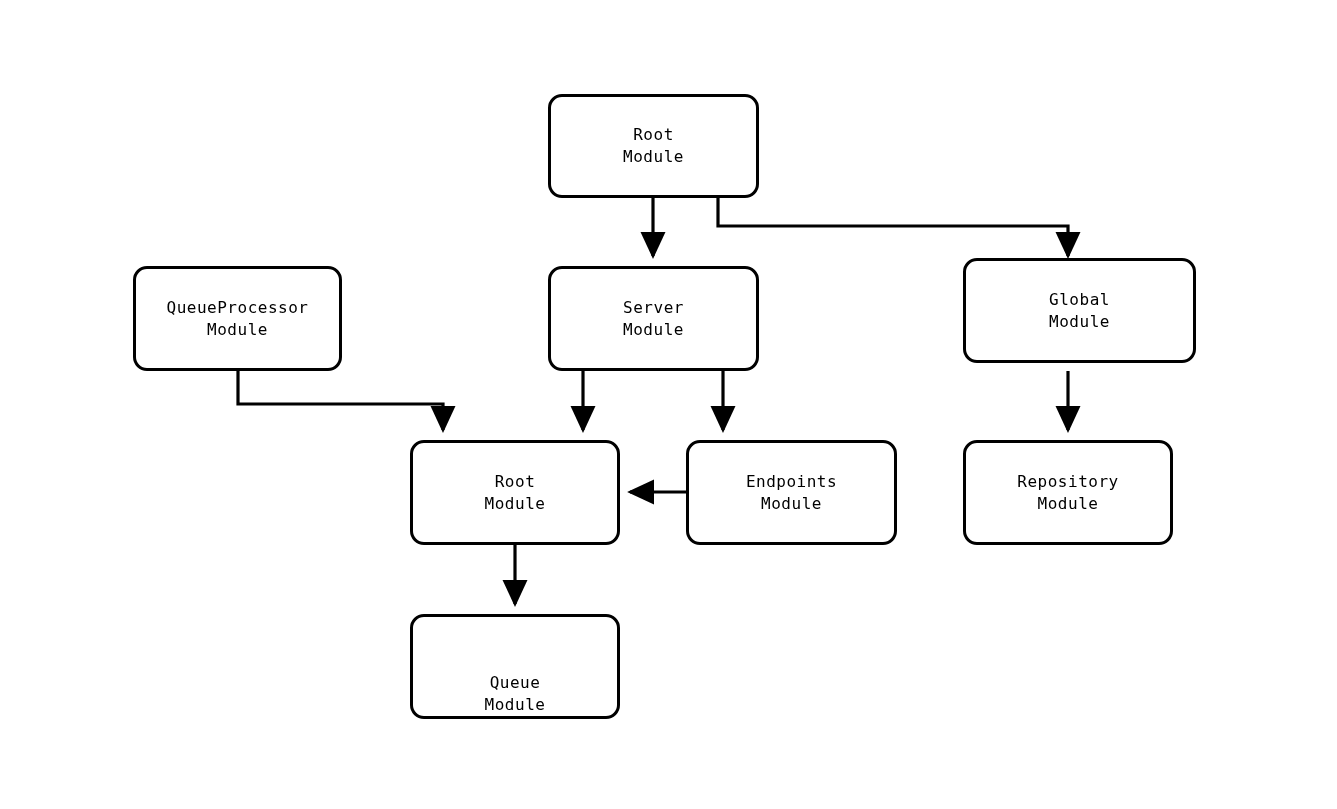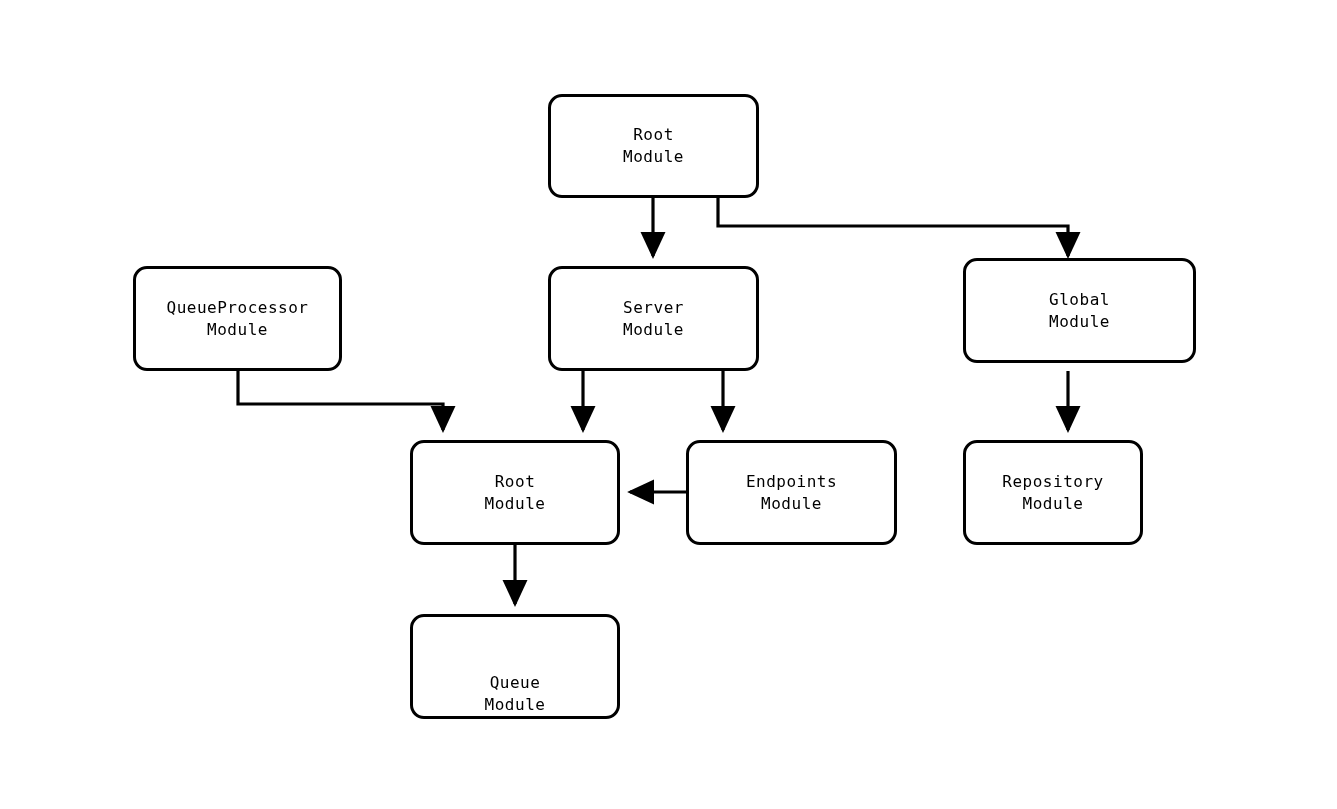--- a/index.html
+++ b/index.html
@@ -83,21 +83,21 @@
         <span class="ln">Module</span>
       </div>
       <div class="node" style="left: 410px; top: 440px; width: 210px; height: 105px;">
         <span class="ln">Root</span>
         <span class="ln">Module</span>
       </div>
       <div class="node" style="left: 686px; top: 440px; width: 211px; height: 105px;">
         <span class="ln">Endpoints</span>
         <span class="ln">Module</span>
       </div>
-      <div class="node" style="left: 963px; top: 440px; width: 180px; height: 105px;">
+      <div class="node" style="left: 963px; top: 440px; width: 210px; height: 105px;">
         <span class="ln">Repository</span>
         <span class="ln">Module</span>
       </div>
       <div class="node" style="left: 410px; top: 614px; width: 210px; height: 105px; justify-content: flex-end;">
         <span class="ln">Queue</span>
         <span class="ln">Module</span>
       </div>
     </div>
 </div>
 

